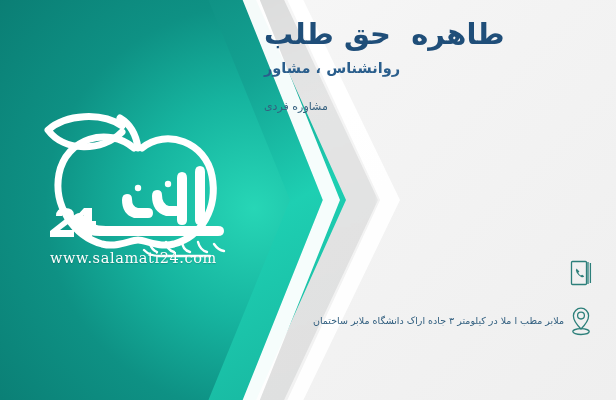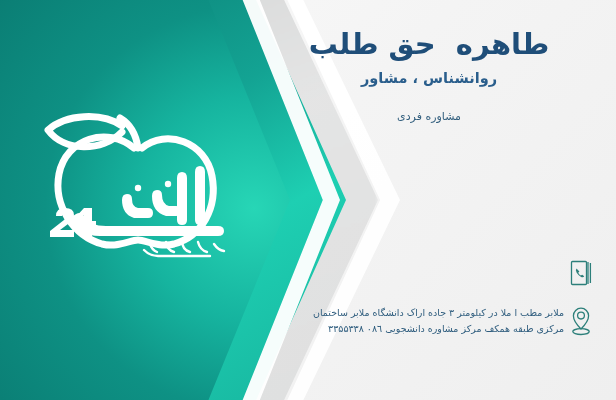--- a/index.html
+++ b/index.html
@@ -82,23 +82,23 @@
     font-size:14.5px;
     letter-spacing:.6px;
     font-family:"DejaVu Serif","Liberation Serif",serif;
     text-shadow:0 1px 1px rgba(0,0,0,.18);
   }
 
   
   .info{
     position:absolute;
     right:22px;
-    top:26px;
+    top:16px;
     width:330px;
-    text-align:center;
+    text-align:left;
     direction:rtl;
   }
   .name{
     color:#1f4e79;
     font-size:29px;
     font-weight:bold;
     line-height:1.25;
     letter-spacing:.5px;
     white-space:pre;
   }
@@ -217,20 +217,21 @@
 
       <g fill="none" stroke="#ffffff" stroke-width="2.4" stroke-linecap="round">
         <path d="M118 142 q 6 6 14 6 l 52 0"></path>
         <path d="M124 136 q 2 6 7 8"></path>
         <path d="M140 134 q 1 8 8 10"></path>
         <path d="M156 132 q 0 10 8 12"></path>
         <path d="M172 134 q 2 8 9 10"></path>
         <path d="M188 136 q 4 6 10 7"></path>
       </g>
     </svg>
+    <div class="logo-url">www.salamati24.com</div>
   </div>
 
   <div class="info">
     <div class="name">طاهره  حق طلب</div>
     <div class="role">روانشناس ، مشاور</div>
     <div class="service">مشاوره فردی</div>
   </div>
 
   <div class="contacts">
 
@@ -251,20 +252,19 @@
       <div class="cicon">
         <svg width="28" height="32" viewBox="0 0 28 32" fill="none" stroke="#2c7f7a" stroke-width="1.3">
           <path d="M14 3.2 a7.6 7.6 0 0 1 7.6 7.6 c0 5.6 -7.6 13.2 -7.6 13.2
                    s-7.6 -7.6 -7.6 -13.2 A7.6 7.6 0 0 1 14 3.2 z"></path>
           <circle cx="14" cy="10.6" r="3.4"></circle>
           <ellipse cx="14" cy="26.6" rx="8.2" ry="2.9"></ellipse>
         </svg>
       </div>
       <div class="ctext">
         <span class="ln">ملابر مطب ا ملا در کیلومتر ۳ جاده اراک دانشگاه ملابر ساختمان</span>
-        <span class="ln">مرکزی طبقه همکف مرکز مشاوره دانشجویی  ۰۸٦ ۳۳۵۵۳۳۸</span>
       </div>
     </div>
 
   </div>
 
 
 </div>
 
 </body></html>

